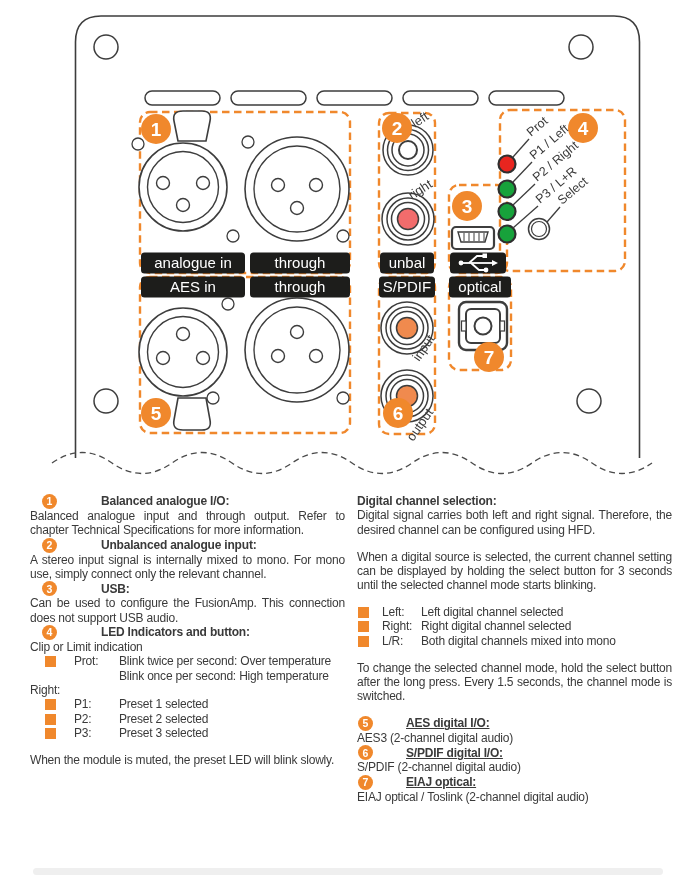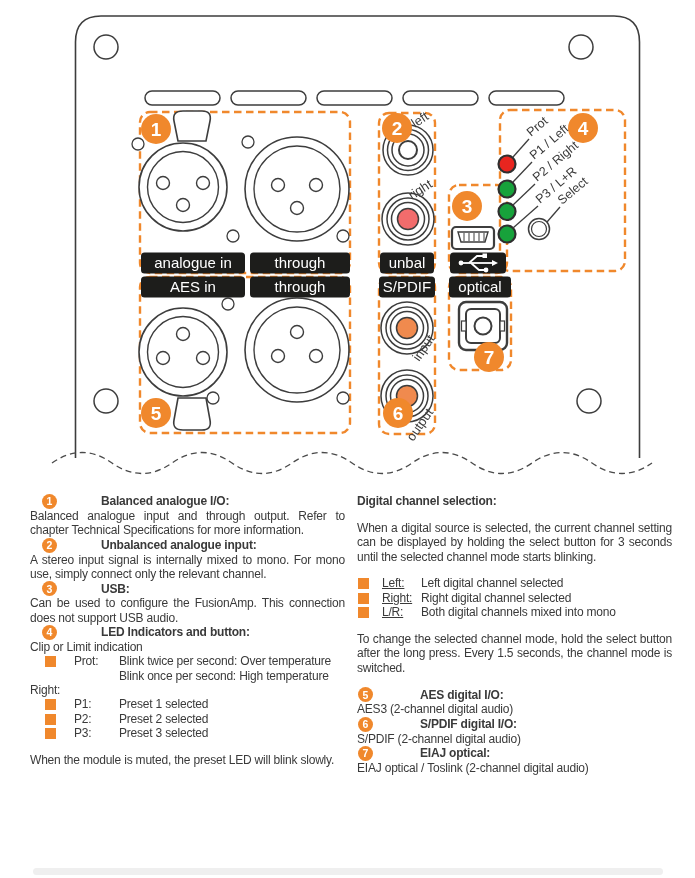--- a/index.html
+++ b/index.html
@@ -15,28 +15,28 @@
   .columns{display:flex;gap:12px;padding:4px 23px 0 30px;}
   .col{width:315px;font-size:12px;line-height:14.35px;letter-spacing:-0.2px;}
   .jbody{text-align:justify;margin:0;}
   .nh{display:flex;align-items:center;}
   .badge{width:15px;height:15px;border-radius:50%;background:#F0882C;color:#fff;
          font-weight:bold;font-size:10.5px;display:flex;align-items:center;justify-content:center;
          flex:none;letter-spacing:0;}
   .col-l .badge{margin-left:12px;}
   .col-r .badge{margin-left:1px;}
   .col-l .nh .t{font-weight:bold;margin-left:44px;}
-  .col-r .nh .t{font-weight:bold;margin-left:47px;}
+  .col-r .nh .t{font-weight:bold;margin-left:33px;text-decoration:underline;}
   .bh{font-weight:bold;}
   .brow{display:flex;align-items:flex-start;}
   .sq{width:11px;height:11px;background:#F0882C;flex:none;margin-top:2px;}
   .col-l .sq{margin-left:15px;}
   .col-r .sq{margin-left:1px;}
   .col-l .term{flex:none;width:45px;margin-left:18px;}
-  .col-r .term{flex:none;width:39px;margin-left:13px;text-decoration:underline;}
+  .col-r .term{flex:none;width:39px;margin-left:13px;}
   .desc{flex:1;}
   .gap{height:12.5px;}
   .footer-bar{position:absolute;left:33px;right:32px;bottom:3px;height:7px;
               background:#efefef;border-radius:4px;}
 </style>
 </head>
 <body>
 
 <div class="page">
 
@@ -312,20 +312,21 @@
       </div>
 
       <div class="gap"></div>
 
       <p class="jbody">When the module is muted, the preset LED will blink slowly.</p>
     </div>
 
     <div class="col col-r">
 
       <div class="bh">Digital channel selection:</div>
+      <p class="jbody">Digital signal carries both left and right signal. Therefore, the desired channel can be configured using HFD.</p>
 
       <div class="gap"></div>
 
       <p class="jbody">When a digital source is selected, the current channel setting can be displayed by holding the select button for 3 seconds until the selected channel mode starts blinking.</p>
 
       <div class="gap"></div>
 
       <div class="brow">
         <span class="sq"></span>
         <span class="term">Left:</span>

